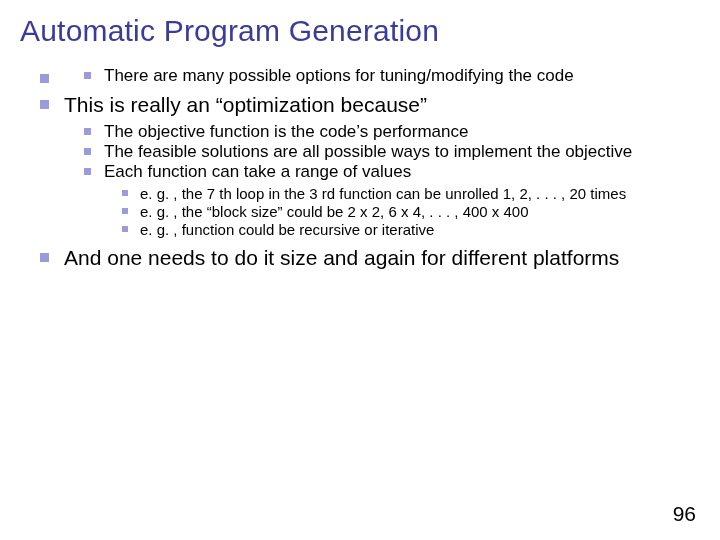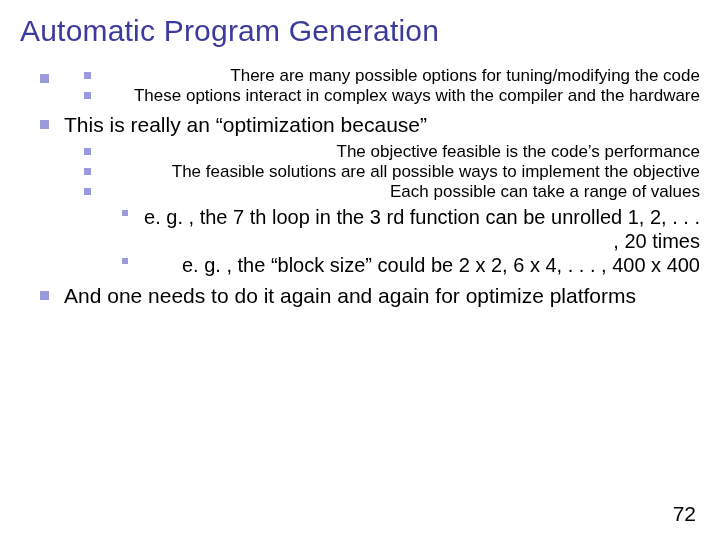--- a/index.html
+++ b/index.html
@@ -52,40 +52,39 @@
   .lvl2 {
     margin-top: 4px;
     margin-bottom: 6px;
   }
   .lvl2 > li {
     position: relative;
     padding-left: 40px;
     font-size: 17px;
     line-height: 1.18;
     margin-bottom: 0px;
-    text-align: right;
   }
   .lvl2 > li::before {
     content: "";
     position: absolute;
     left: 20px;
     top: 6px;
     width: 7px;
     height: 7px;
     background: #9a9add;
   }
   
   .lvl3 {
     margin-top: 3px;
     margin-bottom: 4px;
   }
   .lvl3 > li {
     position: relative;
     padding-left: 36px;
-    font-size: 20px;
+    font-size: 15px;
     line-height: 1.2;
     margin-bottom: 0px;
   }
   .lvl3 > li::before {
     content: "";
     position: absolute;
     left: 18px;
     top: 5px;
     width: 6px;
     height: 6px;
@@ -106,49 +105,49 @@
 
   <h1 class="title">Automatic Program Generation</h1>
 
   <ul class="lvl1">
 
     <li>
       <ul class="lvl2">
         <li>
           <span>There are many possible options for tuning/modifying the code</span>
         </li>
-        <li>
-          <span>These options interact in complex ways with the compiler and the hardware</span>
-        </li>
       </ul>
     </li>
 
     <li>
       <span>This is really an “optimization because”</span>
       <ul class="lvl2">
         <li>
-          <span>The objective feasible is the code’s performance</span>
+          <span>The objective function is the code’s performance</span>
         </li>
         <li>
           <span>The feasible solutions are all possible ways to implement the objective</span>
         </li>
         <li>
-          <span>Each possible can take a range of values</span>
+          <span>Each function can take a range of values</span>
           <ul class="lvl3">
             <li>
               <span>e. g. , the 7 th loop in the 3 rd function can be unrolled 1, 2, . . . , 20 times</span>
             </li>
             <li>
               <span>e. g. , the “block size” could be 2 x 2, 6 x 4, . . . , 400 x 400</span>
             </li>
+            <li>
+              <span>e. g. , function could be recursive or iterative</span>
+            </li>
           </ul>
         </li>
       </ul>
     </li>
 
     <li>
-      <span>And one needs to do it again and again for optimize platforms</span>
+      <span>And one needs to do it size and again for different platforms</span>
     </li>
 
   </ul>
 
-  <div class="pagenum">72</div>
+  <div class="pagenum">96</div>
 </div>
 
 </body></html>

